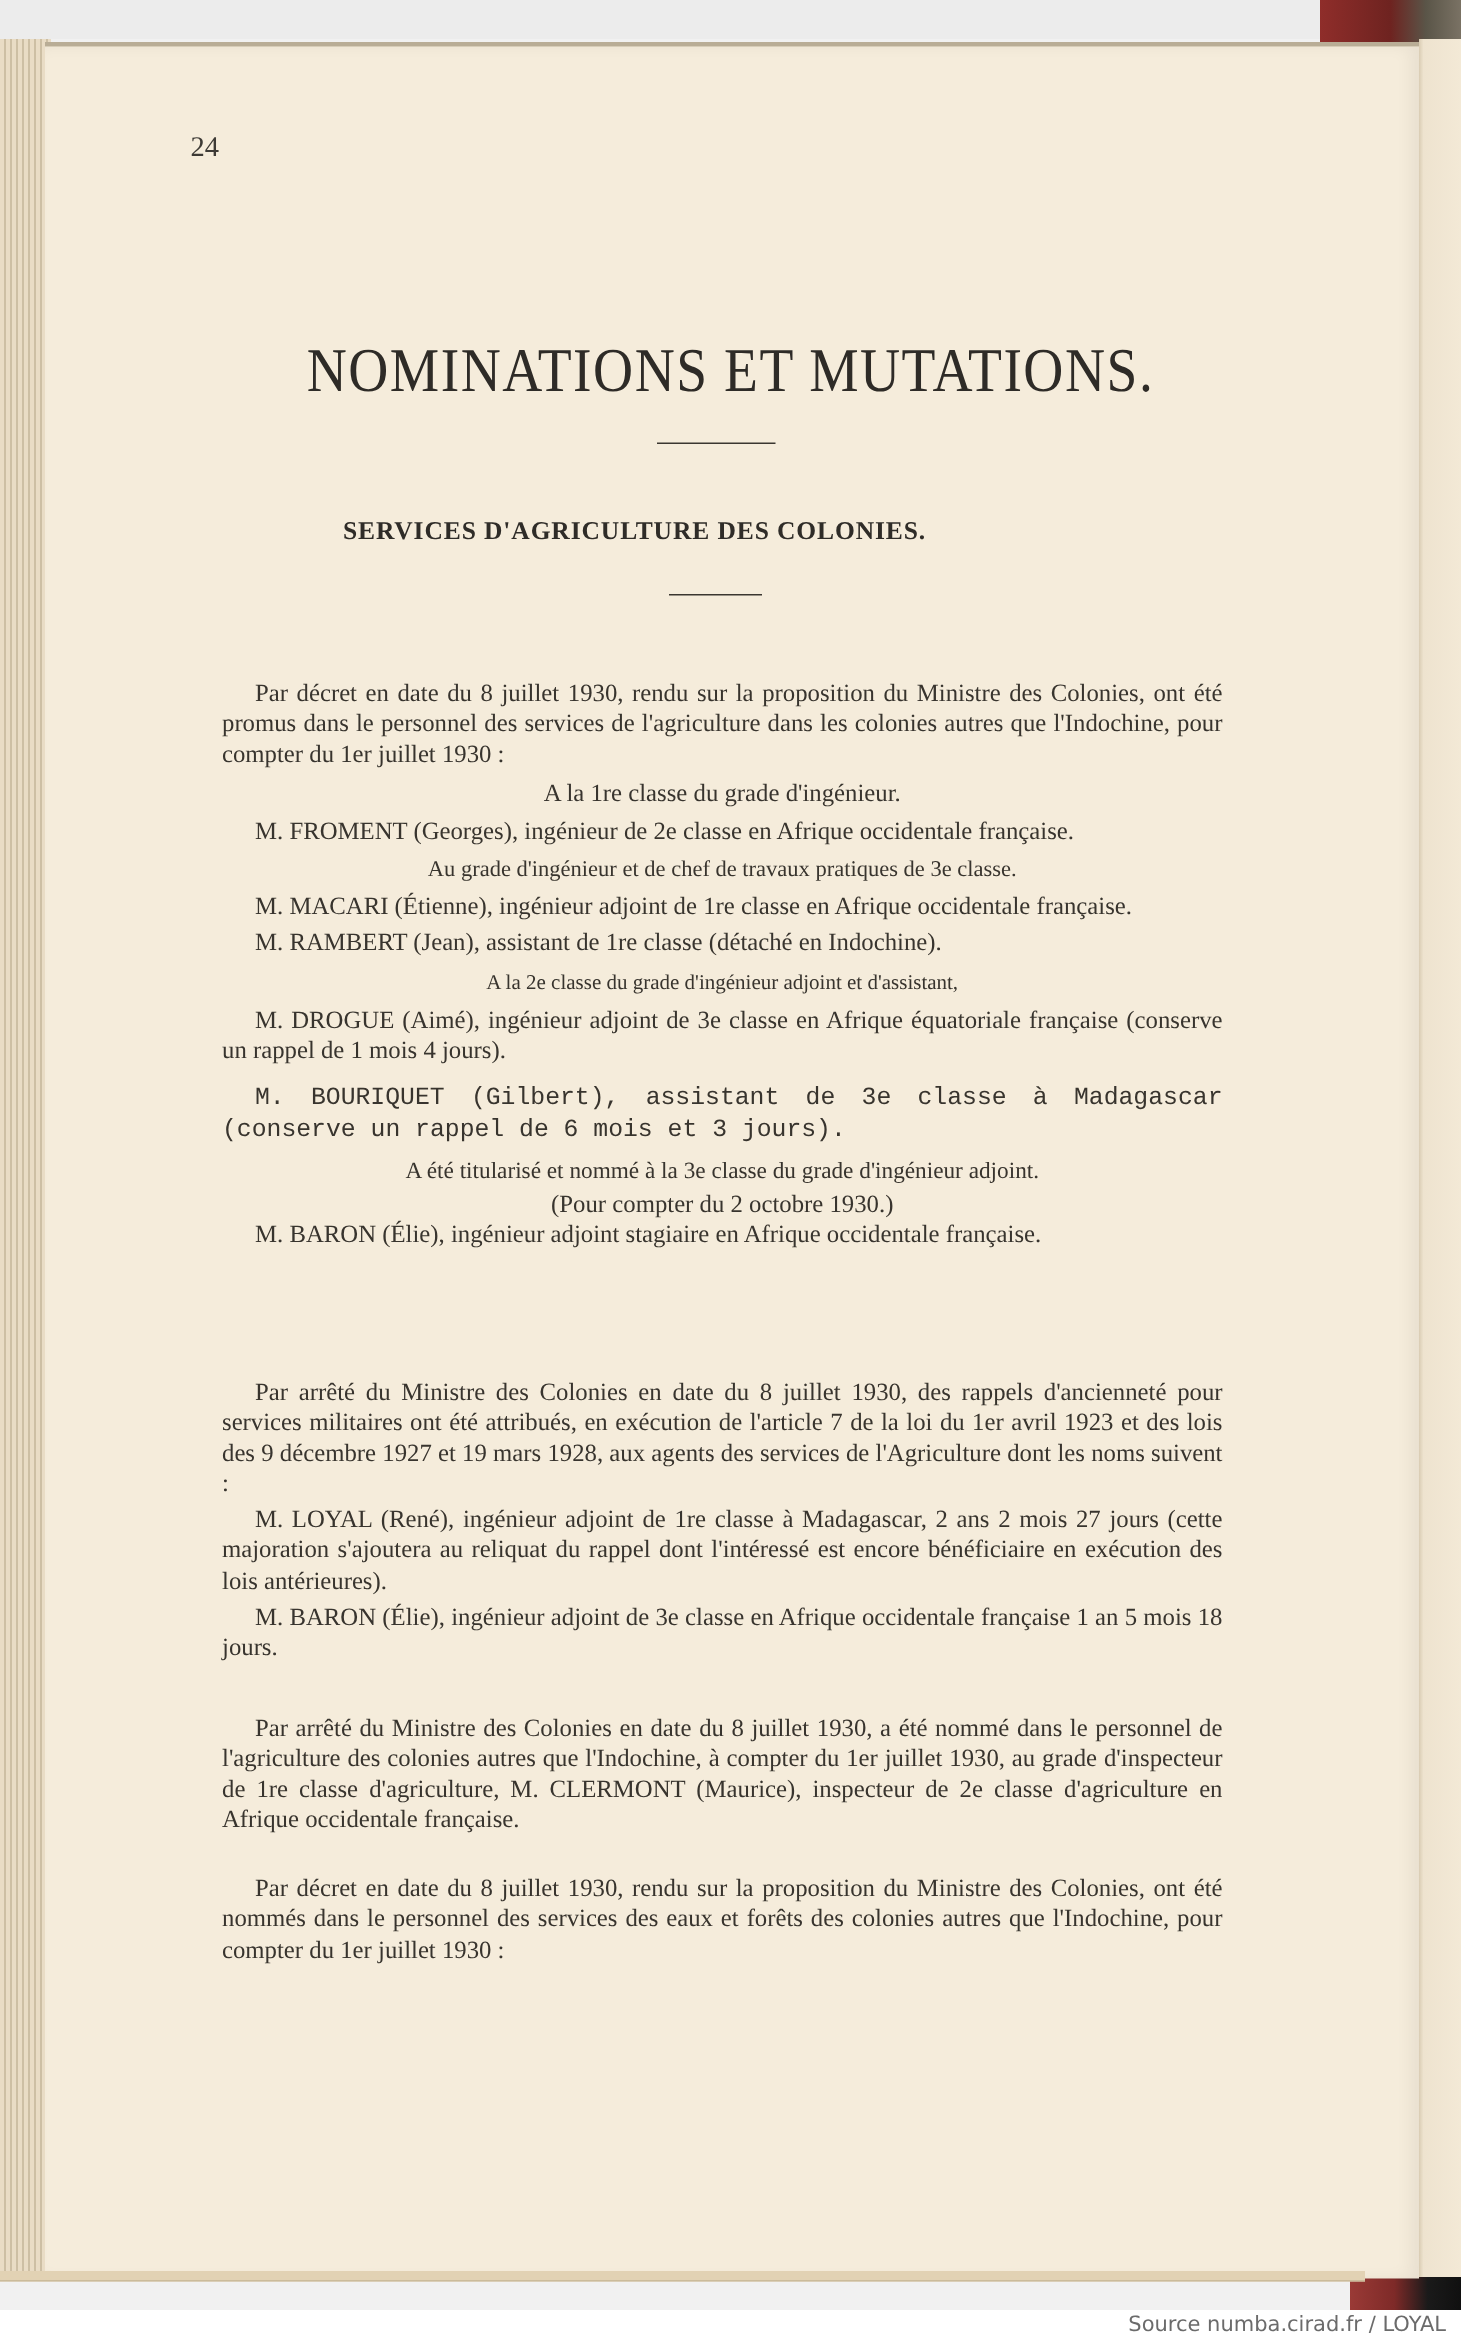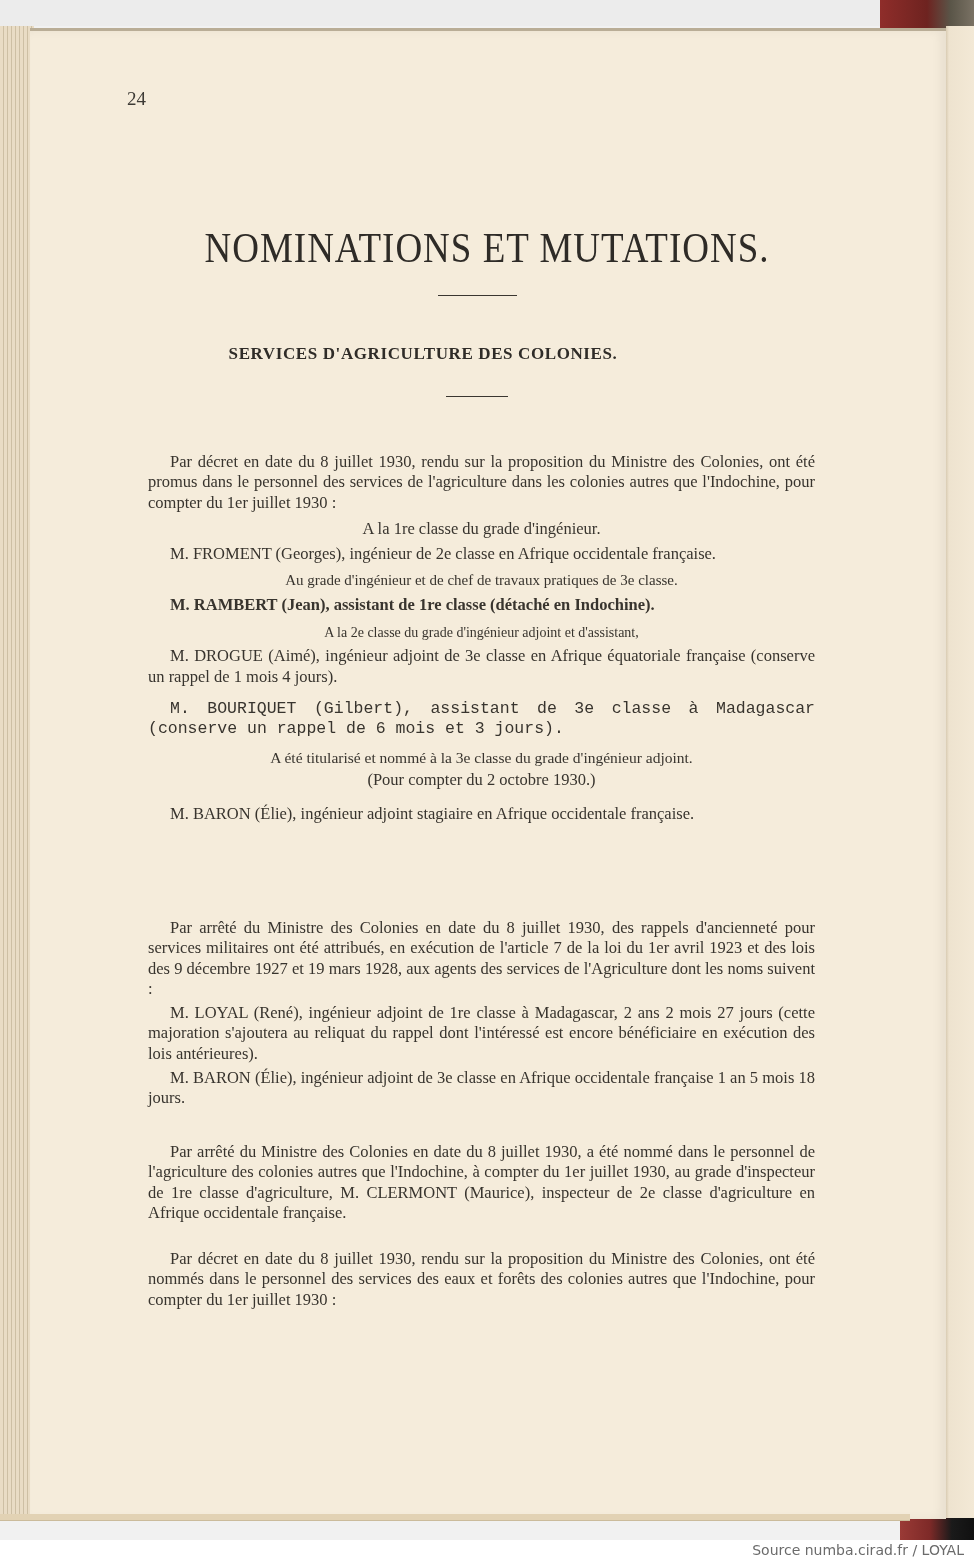--- a/index.html
+++ b/index.html
@@ -90,27 +90,28 @@
 <div class="text-block main-title">NOMINATIONS ET MUTATIONS.</div>
 <div class="rule rule1"></div>
 <div class="text-block section-title">SERVICES D'AGRICULTURE DES COLONIES.</div>
 <div class="rule rule2"></div>
 
 <div class="text-block body-text" style="top:452px;">
   <p>Par décret en date du 8 juillet 1930, rendu sur la proposition du Ministre des Colonies, ont été promus dans le personnel des services de l'agriculture dans les colonies autres que l'Indochine, pour compter du 1er juillet 1930 :</p>
   <p class="centered italic" style="margin-top:6px;">A la 1re classe du grade d'ingénieur.</p>
   <p style="margin-top:5px;">M. FROMENT (Georges), ingénieur de 2e classe en Afrique occidentale française.</p>
   <p class="centered italic" style="margin-top:6px;font-size:15px;">Au grade d'ingénieur et de chef de travaux pratiques de 3e classe.</p>
-  <p style="margin-top:4px;font-weight:bold;">M. RAMBERT (Jean), assistant de 1re classe (détaché en Indochine).</p>
+  <p style="margin-top:3px;">M. MACARI (Étienne), ingénieur adjoint de 1re classe en Afrique occidentale française.</p>
+  <p style="margin-top:4px;">M. RAMBERT (Jean), assistant de 1re classe (détaché en Indochine).</p>
   <p class="centered italic" style="margin-top:8px;font-size:14px;">A la 2e classe du grade d'ingénieur adjoint et d'assistant,</p>
   <p style="margin-top:3px;">M. DROGUE (Aimé), ingénieur adjoint de 3e classe en Afrique équatoriale française (conserve un rappel de 1 mois 4 jours).</p>
   <p style="margin-top:12px;font-family:Liberation Mono, monospace;">M. BOURIQUET (Gilbert), assistant de 3e classe à Madagascar (conserve un rappel de 6 mois et 3 jours).</p>
   <p class="centered italic" style="margin-top:8px;font-size:15.5px;">A été titularisé et nommé à la 3e classe du grade d'ingénieur adjoint.</p>
   <p class="centered" style="margin-top:2px;">(Pour compter du 2 octobre 1930.)</p>
-  <p style="margin-top:14px;">M. BARON (Élie), ingénieur adjoint stagiaire en Afrique occidentale française.</p>
+  <p style="margin-top:0px;">M. BARON (Élie), ingénieur adjoint stagiaire en Afrique occidentale française.</p>
 </div>
 
 <div class="text-block body-text" style="top:918px;">
   <p>Par arrêté du Ministre des Colonies en date du 8 juillet 1930, des rappels d'ancienneté pour services militaires ont été attribués, en exécution de l'article 7 de la loi du 1er avril 1923 et des lois des 9 décembre 1927 et 19 mars 1928, aux agents des services de l'Agriculture dont les noms suivent :</p>
   <p style="margin-top:4px;">M. LOYAL (René), ingénieur adjoint de 1re classe à Madagascar, 2 ans 2 mois 27 jours (cette majoration s'ajoutera au reliquat du rappel dont l'intéressé est encore bénéficiaire en exécution des lois antérieures).</p>
   <p style="margin-top:4px;">M. BARON (Élie), ingénieur adjoint de 3e classe en Afrique occidentale française 1 an 5 mois 18 jours.</p>
 </div>
 
 <div class="text-block body-text" style="top:1142px;">
   <p>Par arrêté du Ministre des Colonies en date du 8 juillet 1930, a été nommé dans le personnel de l'agriculture des colonies autres que l'Indochine, à compter du 1er juillet 1930, au grade d'inspecteur de 1re classe d'agriculture, M. CLERMONT (Maurice), inspecteur de 2e classe d'agriculture en Afrique occidentale française.</p>

